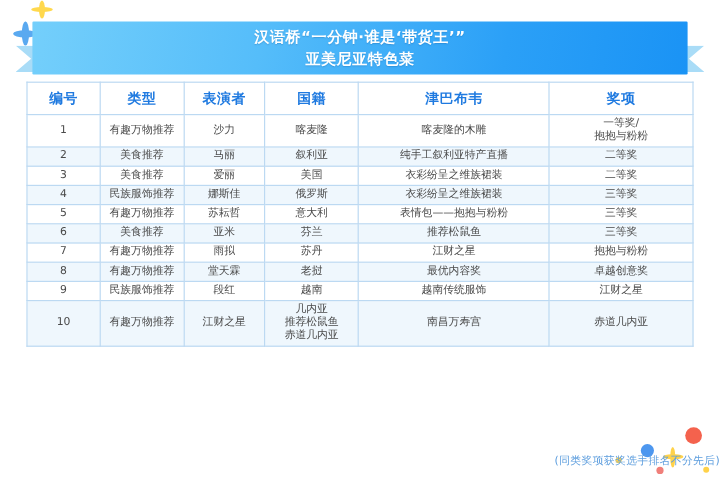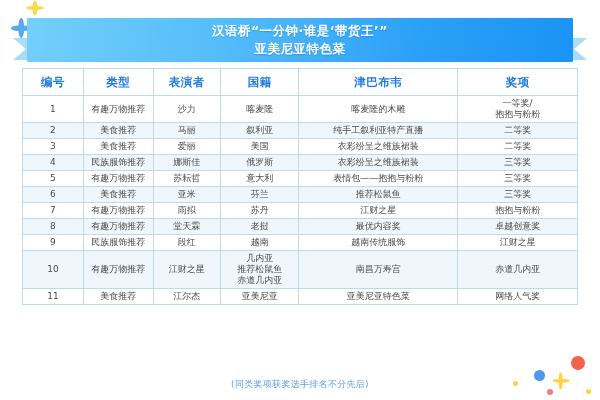--- a/index.html
+++ b/index.html
@@ -149,21 +149,21 @@
   .col-award { width: 110px; }
 
   td.cell-multi { white-space: pre-line; }
 
   
   .footnote {
     position: absolute;
     left: 0;
     top: 378px;
     width: 600px;
-    text-align: center;
+    text-align: right;
     font-size: 9px;
     color: #5e9ede;
     letter-spacing: 0.3px;
   }
 </style>
 </head>
 <body>
 
 <span class="spark" id="spark-blue-tl"></span>
 <span class="spark" id="spark-yellow-tl"></span>
@@ -280,25 +280,17 @@
         <tr class="even">
           <td>10</td>
           <td>有趣万物推荐</td>
           <td>江财之星</td>
           <td class="cell-multi">几内亚
 推荐松鼠鱼
 赤道几内亚</td>
           <td>南昌万寿宫</td>
           <td>赤道几内亚</td>
         </tr>
-        <tr class="odd">
-          <td>11</td>
-          <td>美食推荐</td>
-          <td>江尔杰</td>
-          <td>亚美尼亚</td>
-          <td>亚美尼亚特色菜</td>
-          <td>网络人气奖</td>
-        </tr>
       </tbody>
   </table>
 </div>
 
 <div class="footnote">(同类奖项获奖选手排名不分先后)</div>
 
 </body></html>

